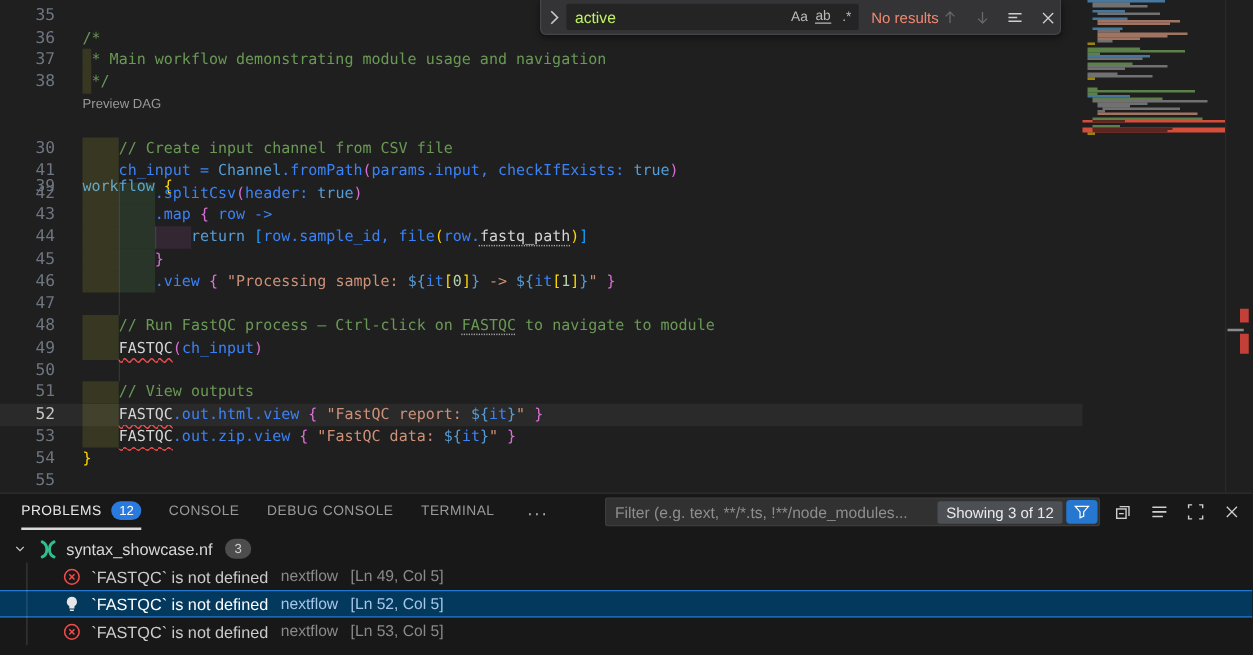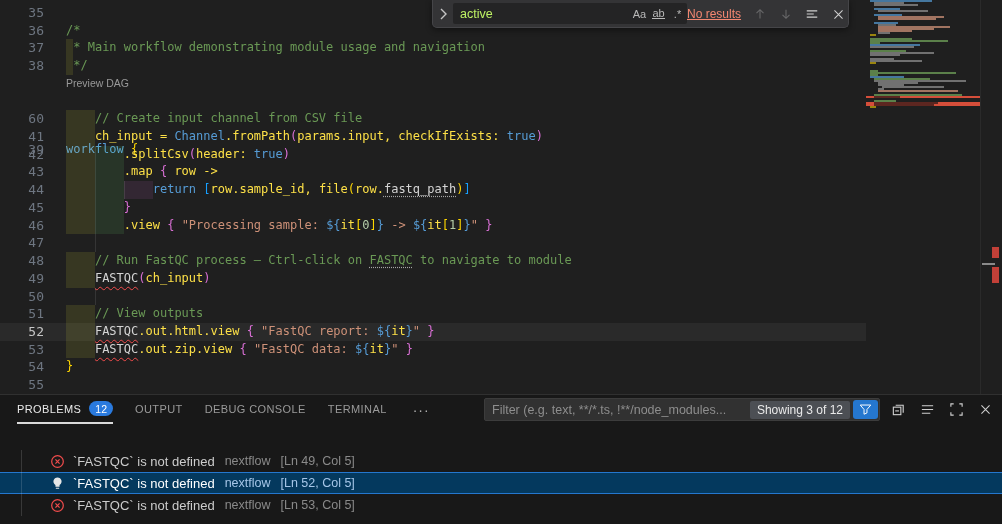--- a/index.html
+++ b/index.html
@@ -13,21 +13,21 @@
   .band{position:absolute;top:0;height:100%;}
   .band0{background:rgba(255,255,64,.11);}
   .band1{background:rgba(127,255,127,.10);}
   .band2{background:rgba(255,127,255,.09);}
   .iguide{position:absolute;top:0;width:1px;height:100%;background:rgba(255,255,255,.10);}
   .lnum{position:absolute;left:0;top:0;width:44px;text-align:right;color:#6e7681;
     font-family:"DejaVu Sans Mono",monospace;font-size:13px;line-height:17.72px;}
   .cur .lnum{color:#c6c6c6;}
   .lcode{position:absolute;left:66px;top:0;white-space:pre;font-family:"DejaVu Sans Mono",monospace;
     font-size:12px;line-height:17.72px;}
-  .tok-pl{color:#fde047}.tok-cm{color:#6a9955}.tok-kw{color:#569cd6}.tok-str{color:#ce9178}
+  .tok-pl{color:#3b82f6}.tok-cm{color:#6a9955}.tok-kw{color:#569cd6}.tok-str{color:#ce9178}
   .tok-b1{color:#ffd700}.tok-b2{color:#da70d6}.tok-b3{color:#179fff}.tok-num{color:#b5cea8}
   .tok-itp{color:#569cd6}
   .tok-sqg{color:#d4d4d4;text-decoration:underline wavy #f14c4c 1px;text-underline-offset:3.5px;}
   .tok-cdot{color:#6a9955;text-decoration:underline dotted rgba(200,200,200,.8);text-underline-offset:3px;}
   .tok-pdot{color:#d4d4d4;text-decoration:underline dotted rgba(200,200,200,.8);text-underline-offset:3px;}
   .codelens{position:absolute;left:66px;height:17.72px;line-height:16px;font-size:10.5px;color:#999999;cursor:pointer;}
 
   
   #minimap{position:absolute;left:866px;top:0;width:114px;height:394px;}
   .mm-line{position:absolute;height:1.5px;}
@@ -44,21 +44,21 @@
   #find{position:absolute;left:432px;top:0;width:417px;height:28px;background:#343436;
     border:1px solid #454548;border-top:none;border-radius:0 0 5px 5px;box-sizing:border-box;
     box-shadow:0 2px 6px rgba(0,0,0,.45);z-index:20;}
   #find-toggle{position:absolute;left:2px;top:5px;width:16px;height:18px;display:flex;align-items:center;justify-content:center;cursor:pointer;}
   #find-inputbox{position:absolute;left:20px;top:3px;width:234px;height:21px;background:#242425;border-radius:2px;display:flex;align-items:center;}
   #find-input{flex:1;background:transparent;border:none;outline:none;color:#bef264;
     font-family:"Liberation Sans",sans-serif;font-size:12.5px;padding:0 0 0 7px;min-width:0;}
   .find-opt{width:19px;height:17px;display:flex;align-items:center;justify-content:center;
     color:#b8b8b8;font-size:11px;border-radius:3px;cursor:pointer;flex:0 0 auto;}
   .find-opt.ww span{border-bottom:1px solid #b8b8b8;line-height:10px;}
-  #find-results{position:absolute;left:254px;top:0;height:30px;line-height:28px;font-size:12px;color:#f48771;text-decoration:underline;}
+  #find-results{position:absolute;left:254px;top:0;height:30px;line-height:28px;font-size:12px;color:#f48771;padding-left:10px;}
   .find-btn{position:absolute;top:3px;width:22px;height:22px;display:flex;align-items:center;justify-content:center;border-radius:4px;cursor:pointer;}
   .find-btn.disabled{opacity:.5;cursor:default;}
 
   
   #panel{position:absolute;left:0;top:394px;width:1002px;height:130px;background:#181818;border-top:1px solid #303030;box-sizing:border-box;}
   #panel-tabs{position:absolute;left:17px;top:0;height:29px;display:flex;align-items:stretch;}
   .ptab{display:flex;align-items:center;margin-right:22px;font-size:11px;letter-spacing:.4px;
     color:#9a9a9a;cursor:pointer;border-bottom:2px solid transparent;box-sizing:border-box;}
   .ptab.active{color:#e9e9e9;border-bottom-color:#dadada;}
   .ptab .tab-badge{margin-left:8px;background:#2a7ade;color:#fff;font-size:10.5px;letter-spacing:0;
@@ -117,21 +117,21 @@
           <div class="lnum">38</div>
           <div class="lcode"><span class="tok-pl"> </span><span class="tok-cm">*/</span></div>
         </div>
         <div class="codelens" style="top: 74.88px;">Preview DAG</div>
         <div class="crow" style="top: 92.6px; margin-top: 48px;">
           <div class="lnum">39</div>
           <div class="lcode"><span class="tok-kw">workflow </span><span class="tok-b1">{</span></div>
         </div>
         <div class="crow" style="top: 110.32px;">
           <div class="band band0" style="left: 66px; width: 28.8996px;"></div>
-          <div class="lnum">60</div>
+          <div class="lnum">30</div>
           <div class="lcode"><span class="tok-pl">    </span><span class="tok-cm">// Create input channel from CSV file</span></div>
         </div>
         <div class="crow" style="top: 128.04px;">
           <div class="band band0" style="left: 66px; width: 28.8996px;"></div>
           <div class="lnum">41</div>
           <div class="lcode"><span class="tok-pl">    ch_input = </span><span class="tok-kw">Channel</span><span class="tok-pl">.fromPath</span><span class="tok-b2">(</span><span class="tok-pl">params.input, checkIfExists: </span><span class="tok-kw">true</span><span class="tok-b2">)</span></div>
         </div>
         <div class="crow" style="top: 145.76px;">
           <div class="band band0" style="left: 66px; width: 28.8996px;"></div>
           <div class="band band1" style="left: 94.8996px; width: 28.8996px;"></div>
@@ -306,21 +306,21 @@
       </div>
   </div>
 
   <div id="panel">
     <div id="panel-tabs">
         <div class="ptab active">
           <span>PROBLEMS</span>
           <span class="tab-badge">12</span>
         </div>
         <div class="ptab">
-          <span>OUTPUT</span>
+          <span>CONSOLE</span>
         </div>
         <div class="ptab">
           <span>DEBUG CONSOLE</span>
         </div>
         <div class="ptab">
           <span>TERMINAL</span>
         </div>
         <div id="more-tabs">···</div>
       </div>
 
@@ -352,20 +352,35 @@
             <path d="M2 5V2h3M11 2h3v3M14 11v3h-3M5 14H2v-3" fill="none" stroke="#cfcfcf" stroke-width="1.2"></path>
           </svg>
       </span>
       <span class="pact">
         <svg width="13" height="13" viewBox="0 0 16 16">
             <path d="M3 3l10 10M13 3L3 13" fill="none" stroke="#cfcfcf" stroke-width="1.3"></path>
           </svg>
       </span>
     </div>
 
+    <div id="file-row">
+      <span class="twisty">
+        <svg width="12" height="12" viewBox="0 0 16 16">
+            <path d="M4 6l4 4 4-4" fill="none" stroke="#cccccc" stroke-width="1.4"></path>
+          </svg>
+      </span>
+      <span style="margin-left:6px;display:flex;">
+        <svg width="17" height="17" viewBox="0 0 18 18">
+            <path d="M4 2.6c5.2 2.3 5.2 10.5 0 12.8" fill="none" stroke="#2fbf8f" stroke-width="2.5" stroke-linecap="round"></path>
+            <path d="M14 2.6c-5.2 2.3-5.2 10.5 0 12.8" fill="none" stroke="#2fbf8f" stroke-width="2.5" stroke-linecap="round"></path>
+          </svg>
+      </span>
+      <span id="file-name">syntax_showcase.nf</span>
+      <span id="file-badge">3</span>
+    </div>
 
     <div id="tree-guide"></div>
     <div id="problem-rows">
         <div class="prow">
           <span class="sev">
             <svg width="15" height="15" viewBox="0 0 16 16">
               <circle cx="8" cy="8" r="6.2" fill="none" stroke="#f14c4c" stroke-width="1.3"></circle>
               <path d="M5.8 5.8l4.4 4.4M10.2 5.8l-4.4 4.4" stroke="#f14c4c" stroke-width="1.3"></path>
             </svg>
           </span>

